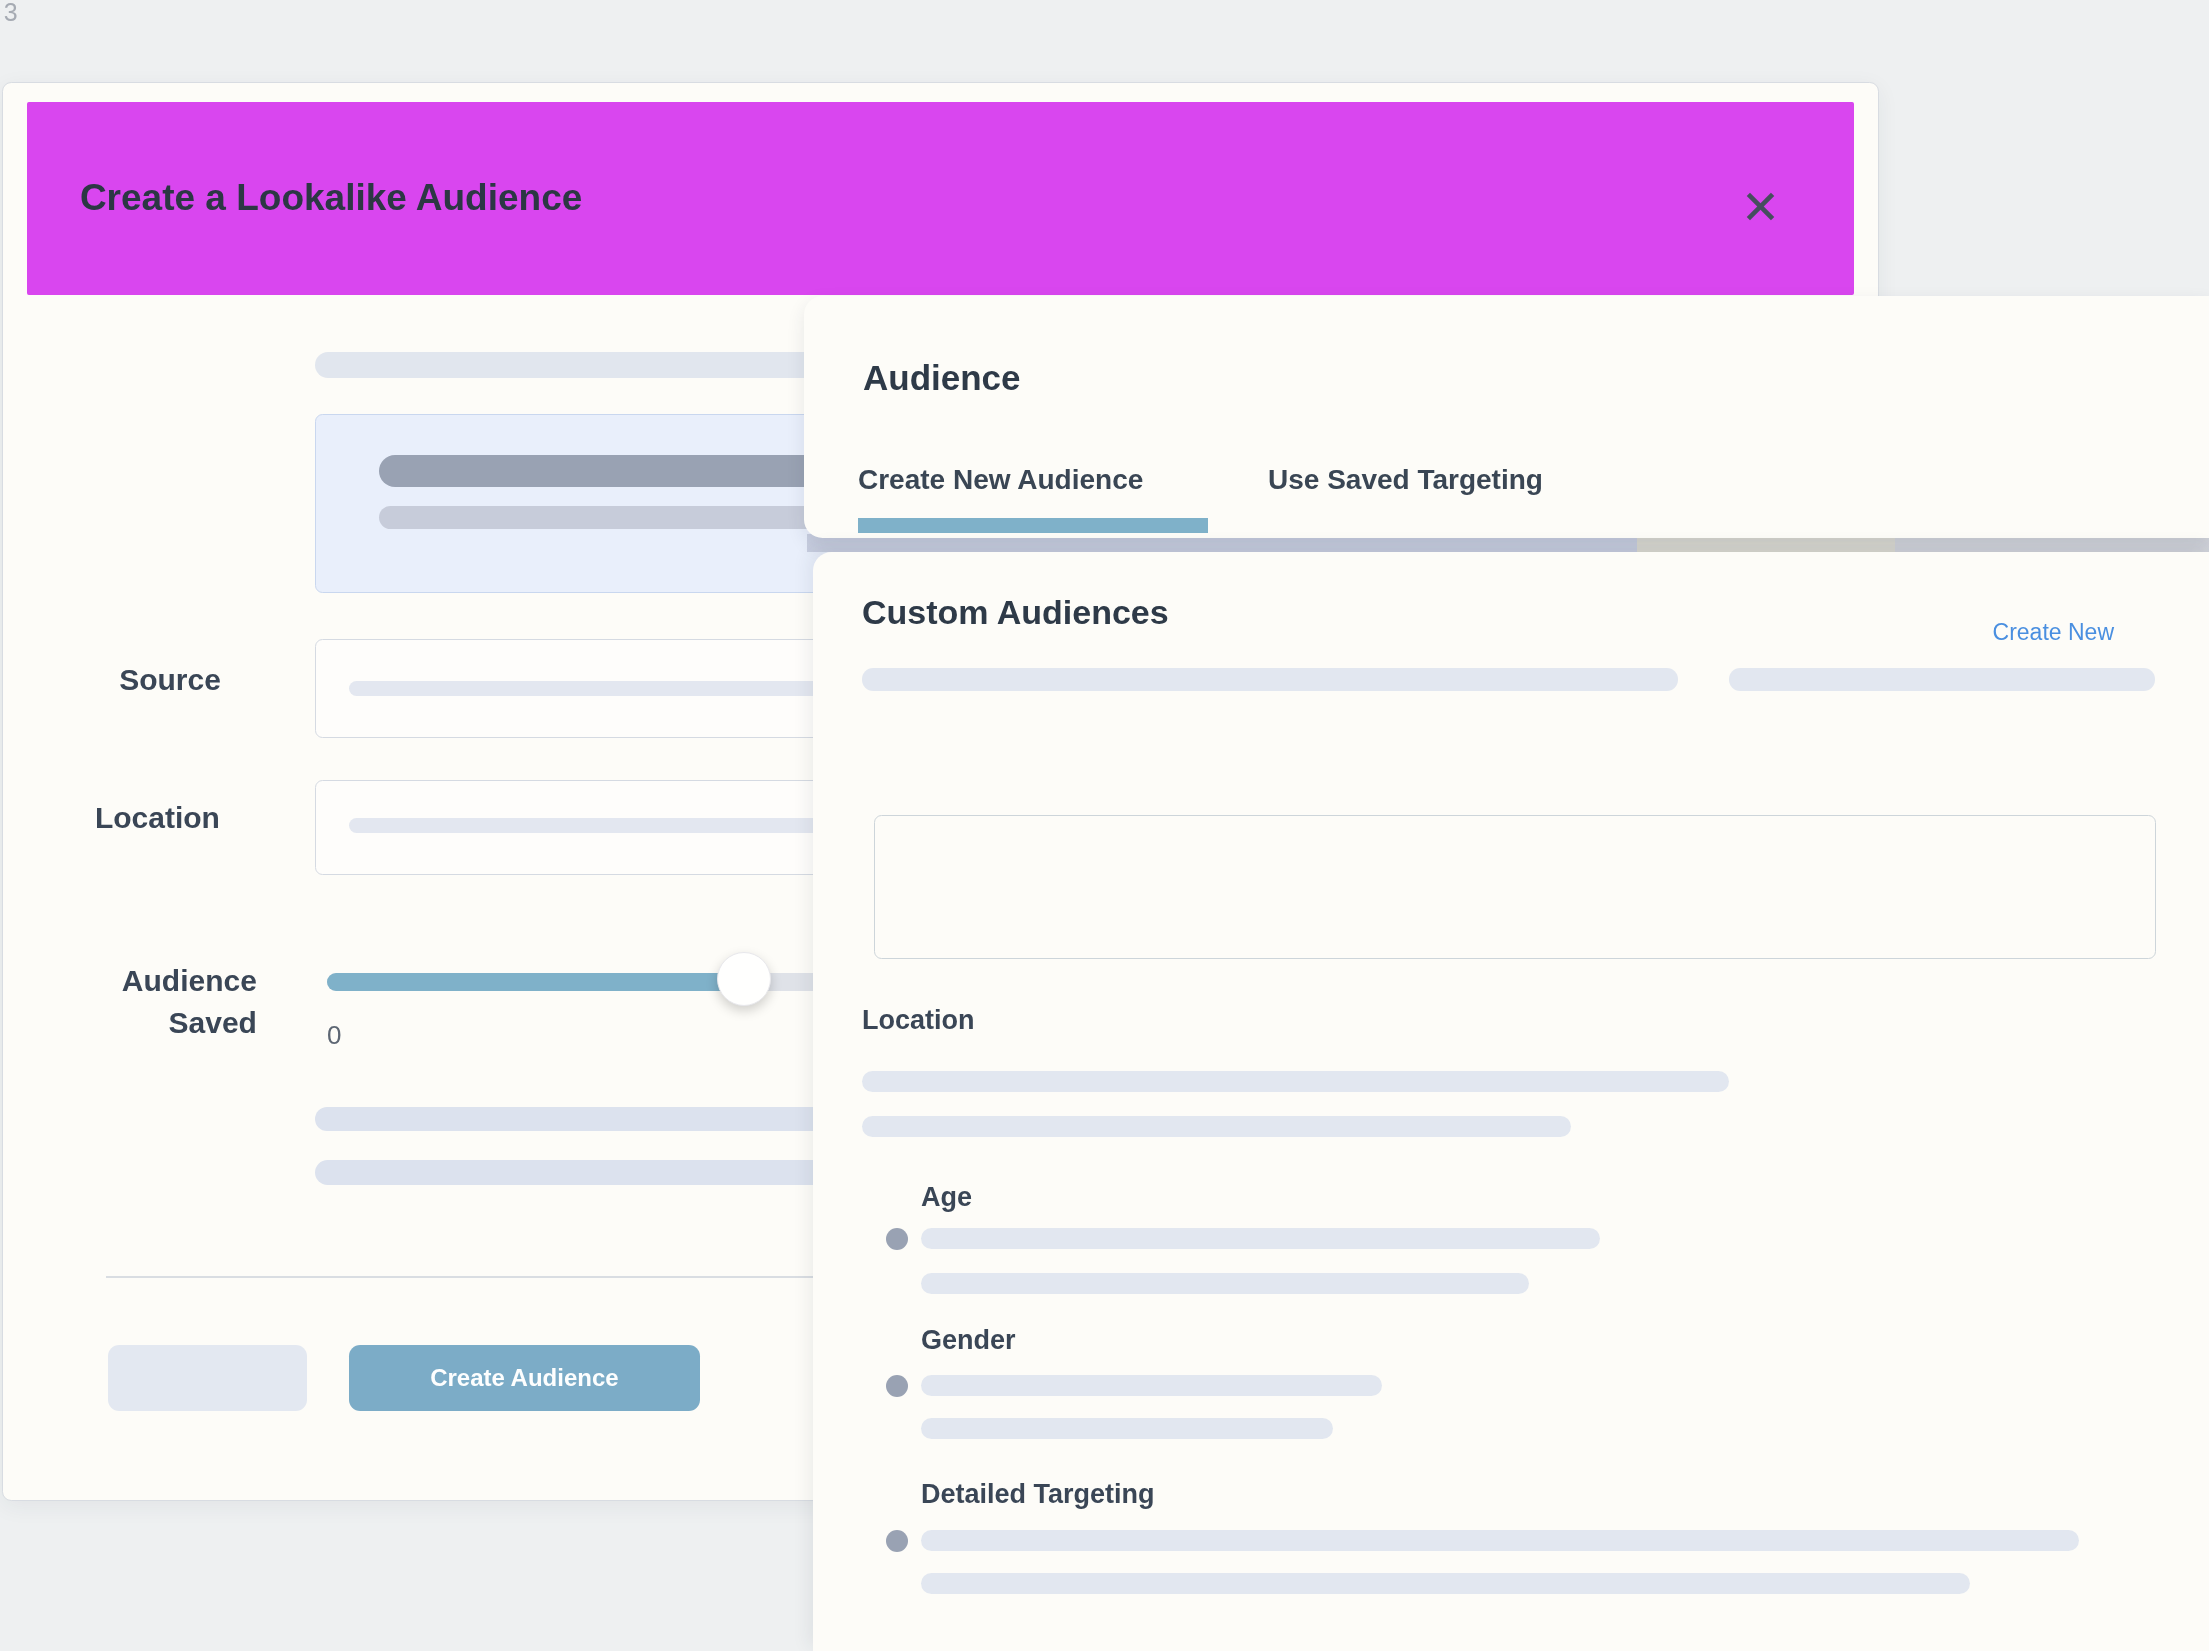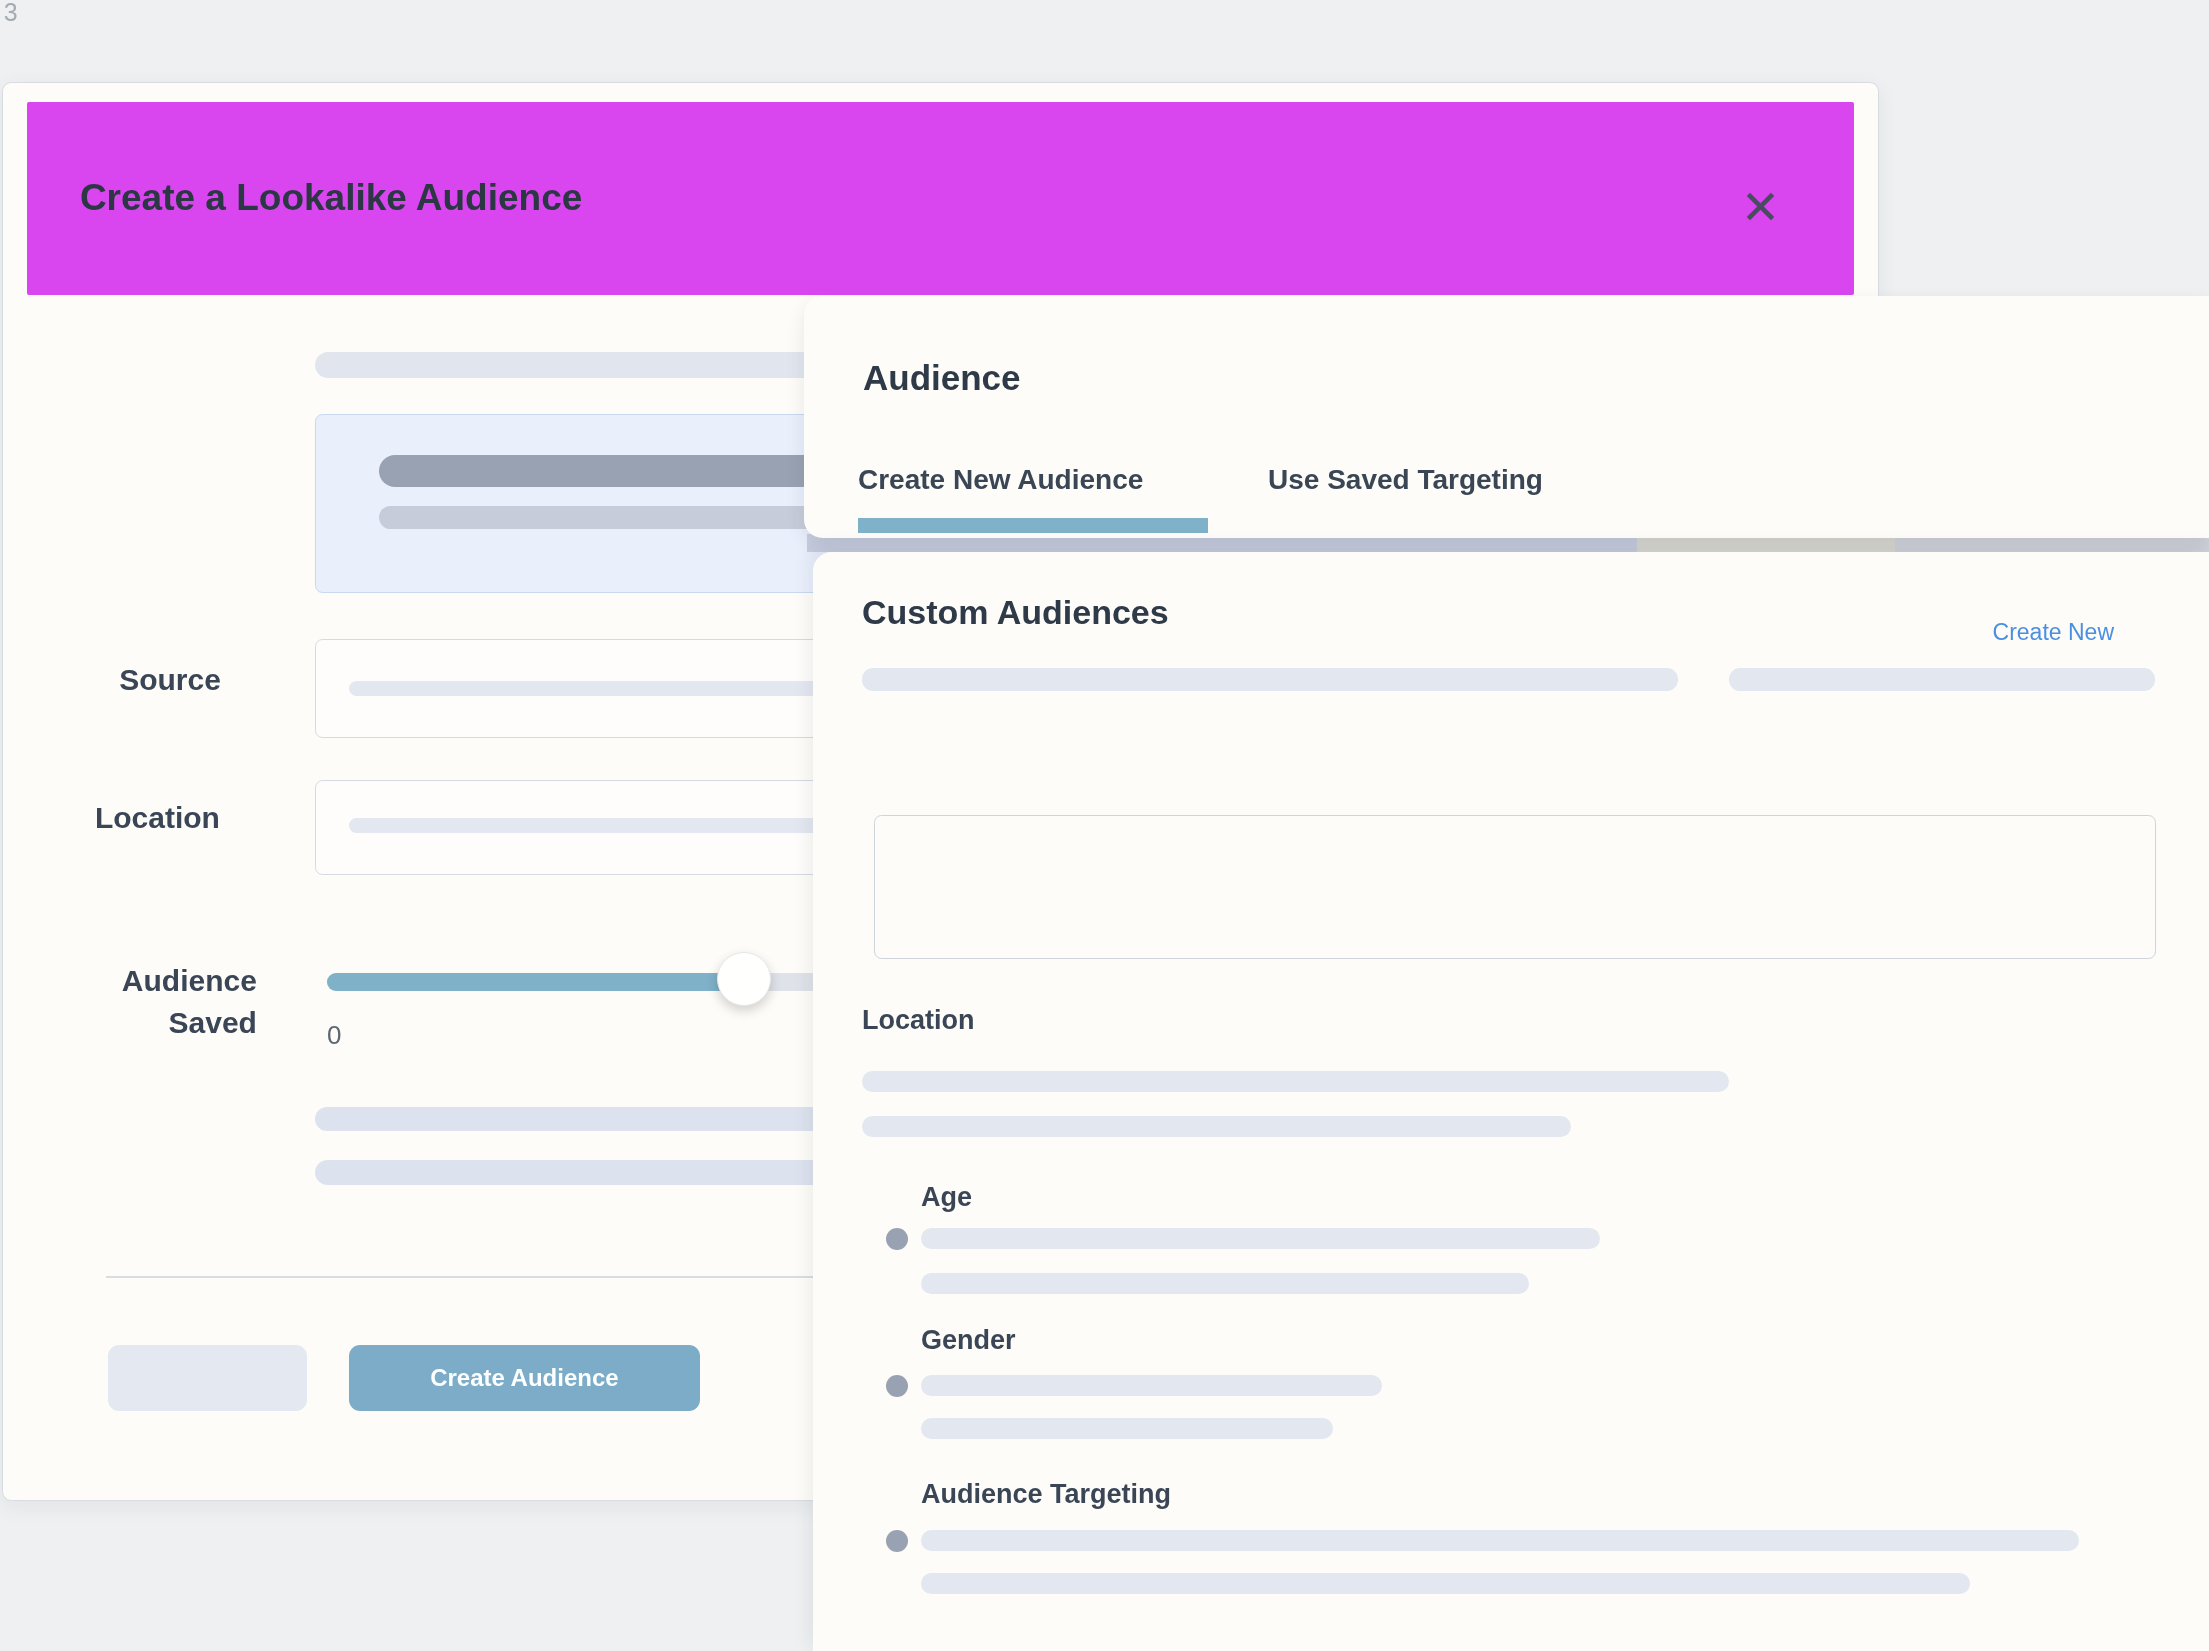--- a/index.html
+++ b/index.html
@@ -277,18 +277,18 @@
   <div class="abs sec-label age-label">Age</div>
   <button class="abs radio age-radio"></button>
   <div class="abs rbar abar1"></div>
   <div class="abs rbar abar2"></div>
 
   <div class="abs sec-label gender-label">Gender</div>
   <button class="abs radio gender-radio"></button>
   <div class="abs rbar gbar1"></div>
   <div class="abs rbar gbar2"></div>
 
-  <div class="abs sec-label dt-label">Audience Targeting</div>
+  <div class="abs sec-label dt-label">Detailed Targeting</div>
   <button class="abs radio dt-radio"></button>
   <div class="abs rbar dbar1"></div>
   <div class="abs rbar dbar2"></div>
 </div>
 
 
 </body></html>

